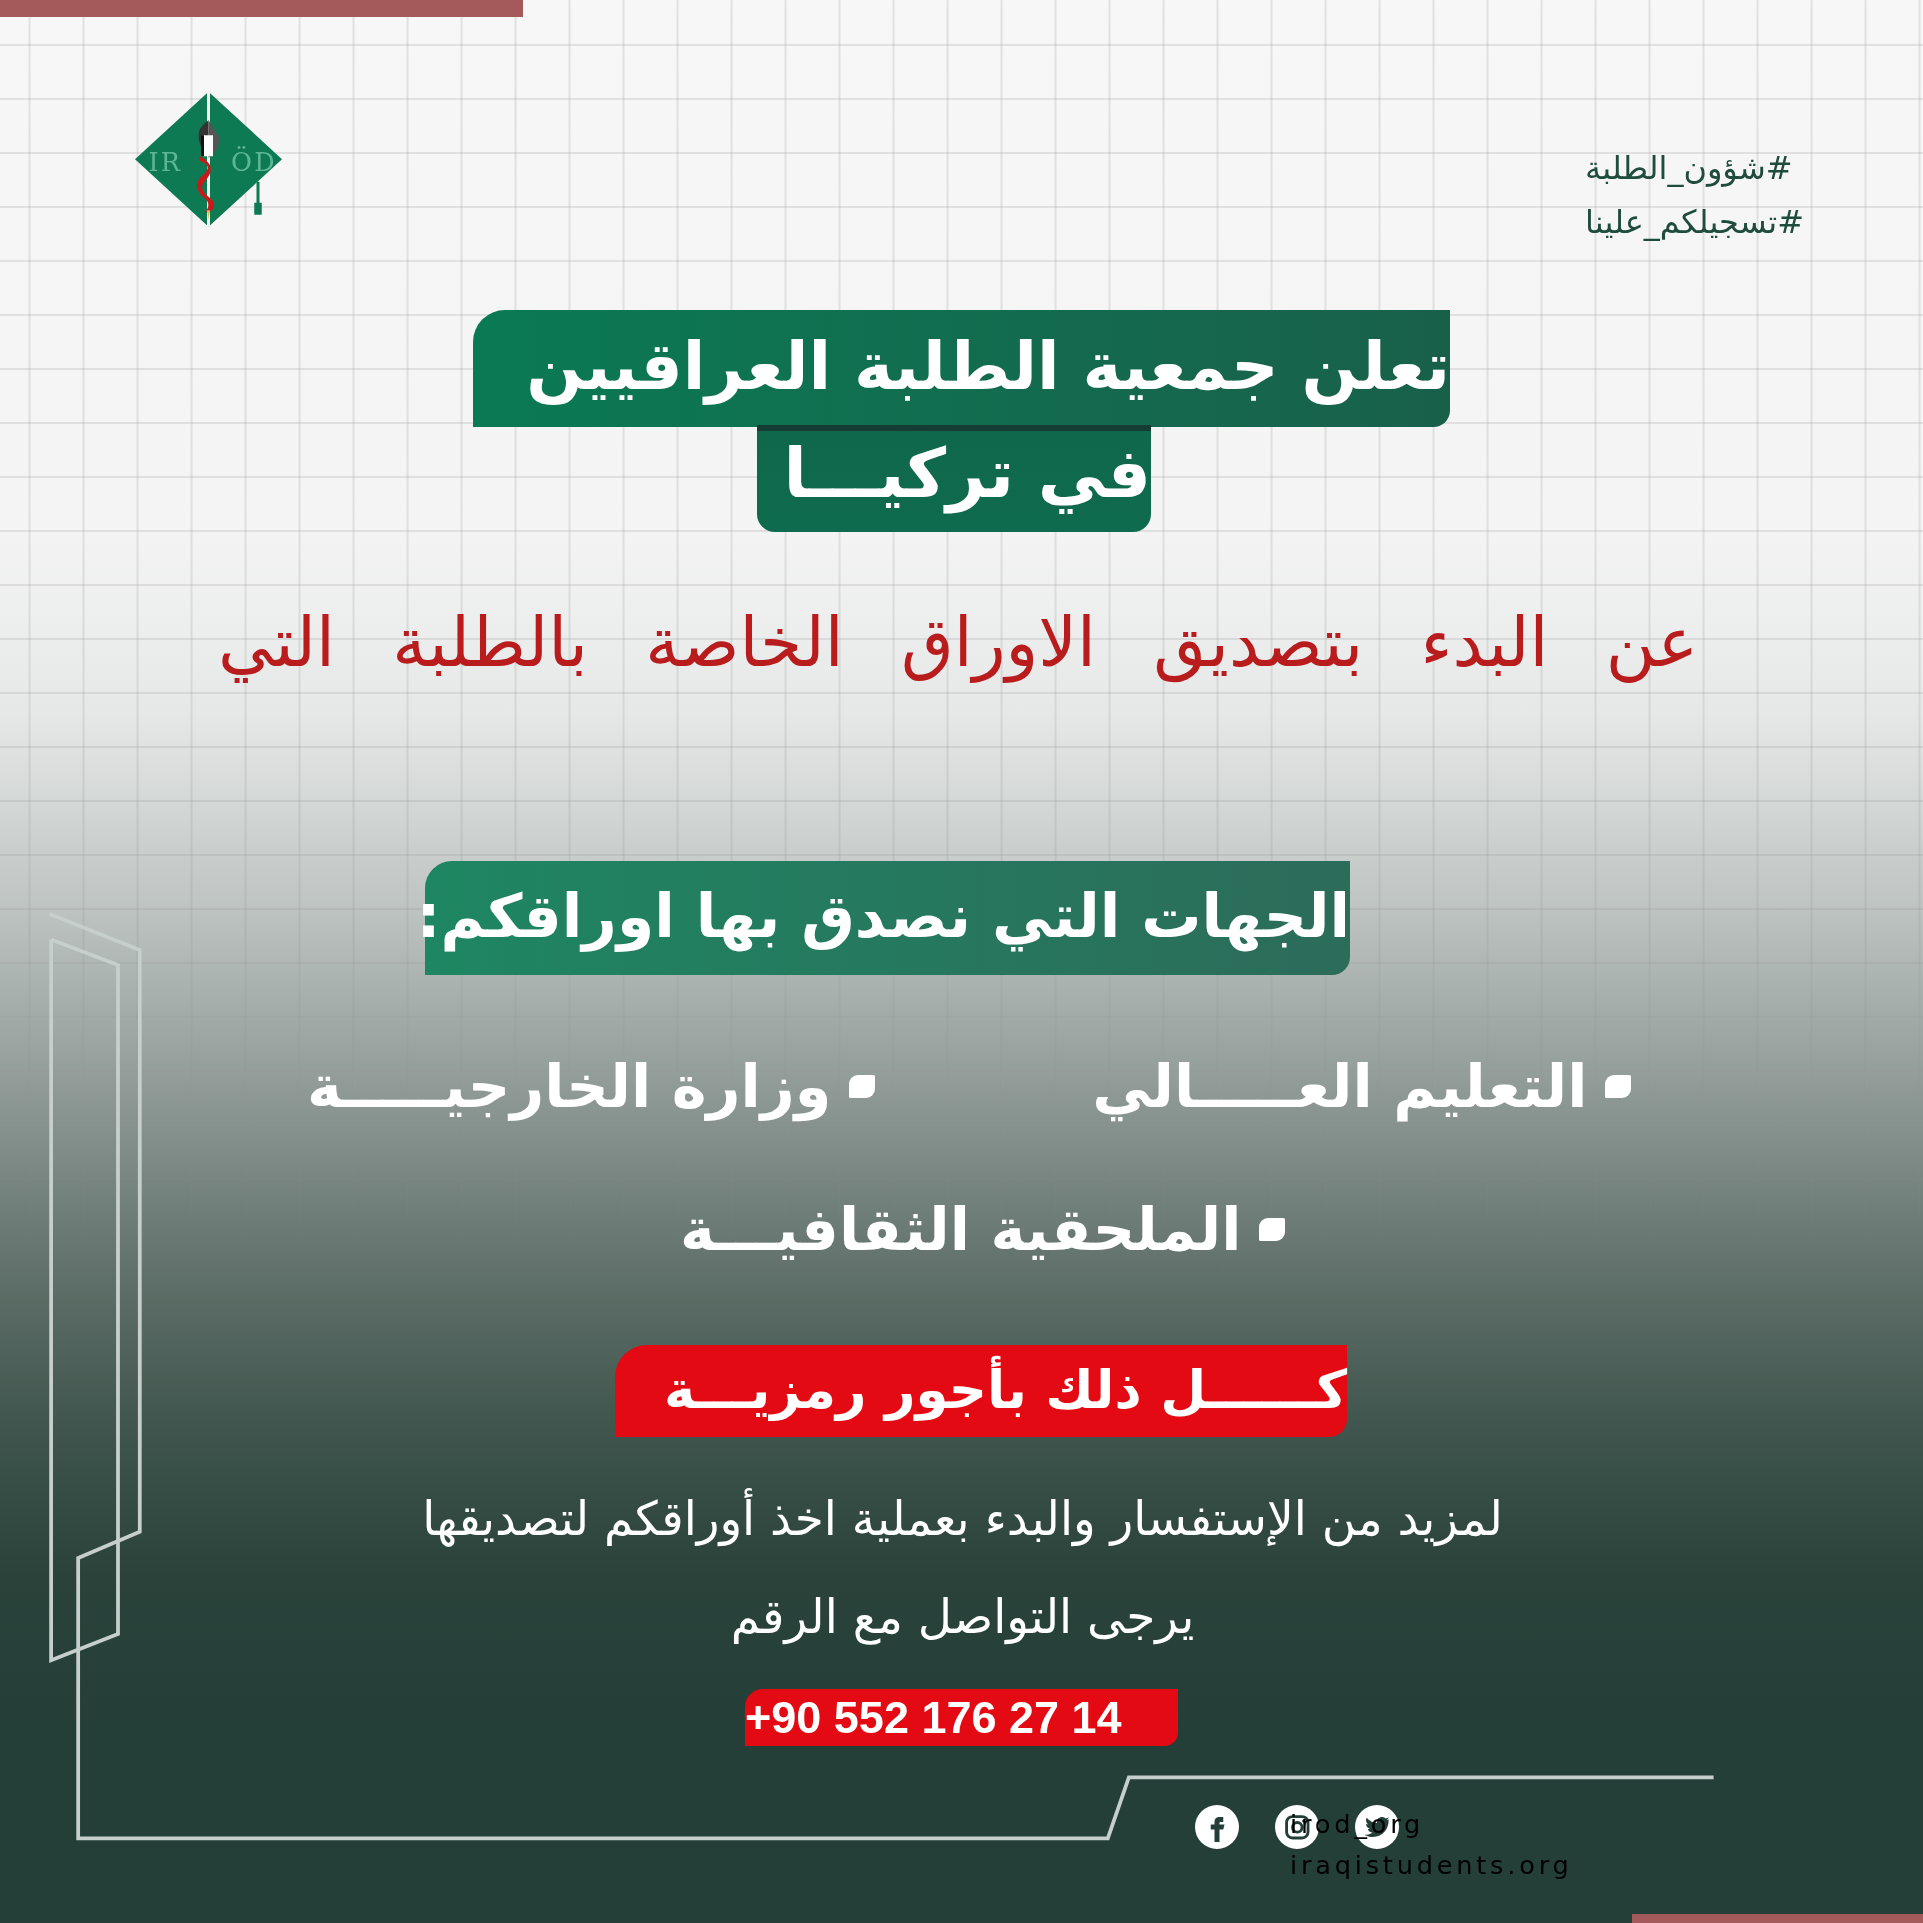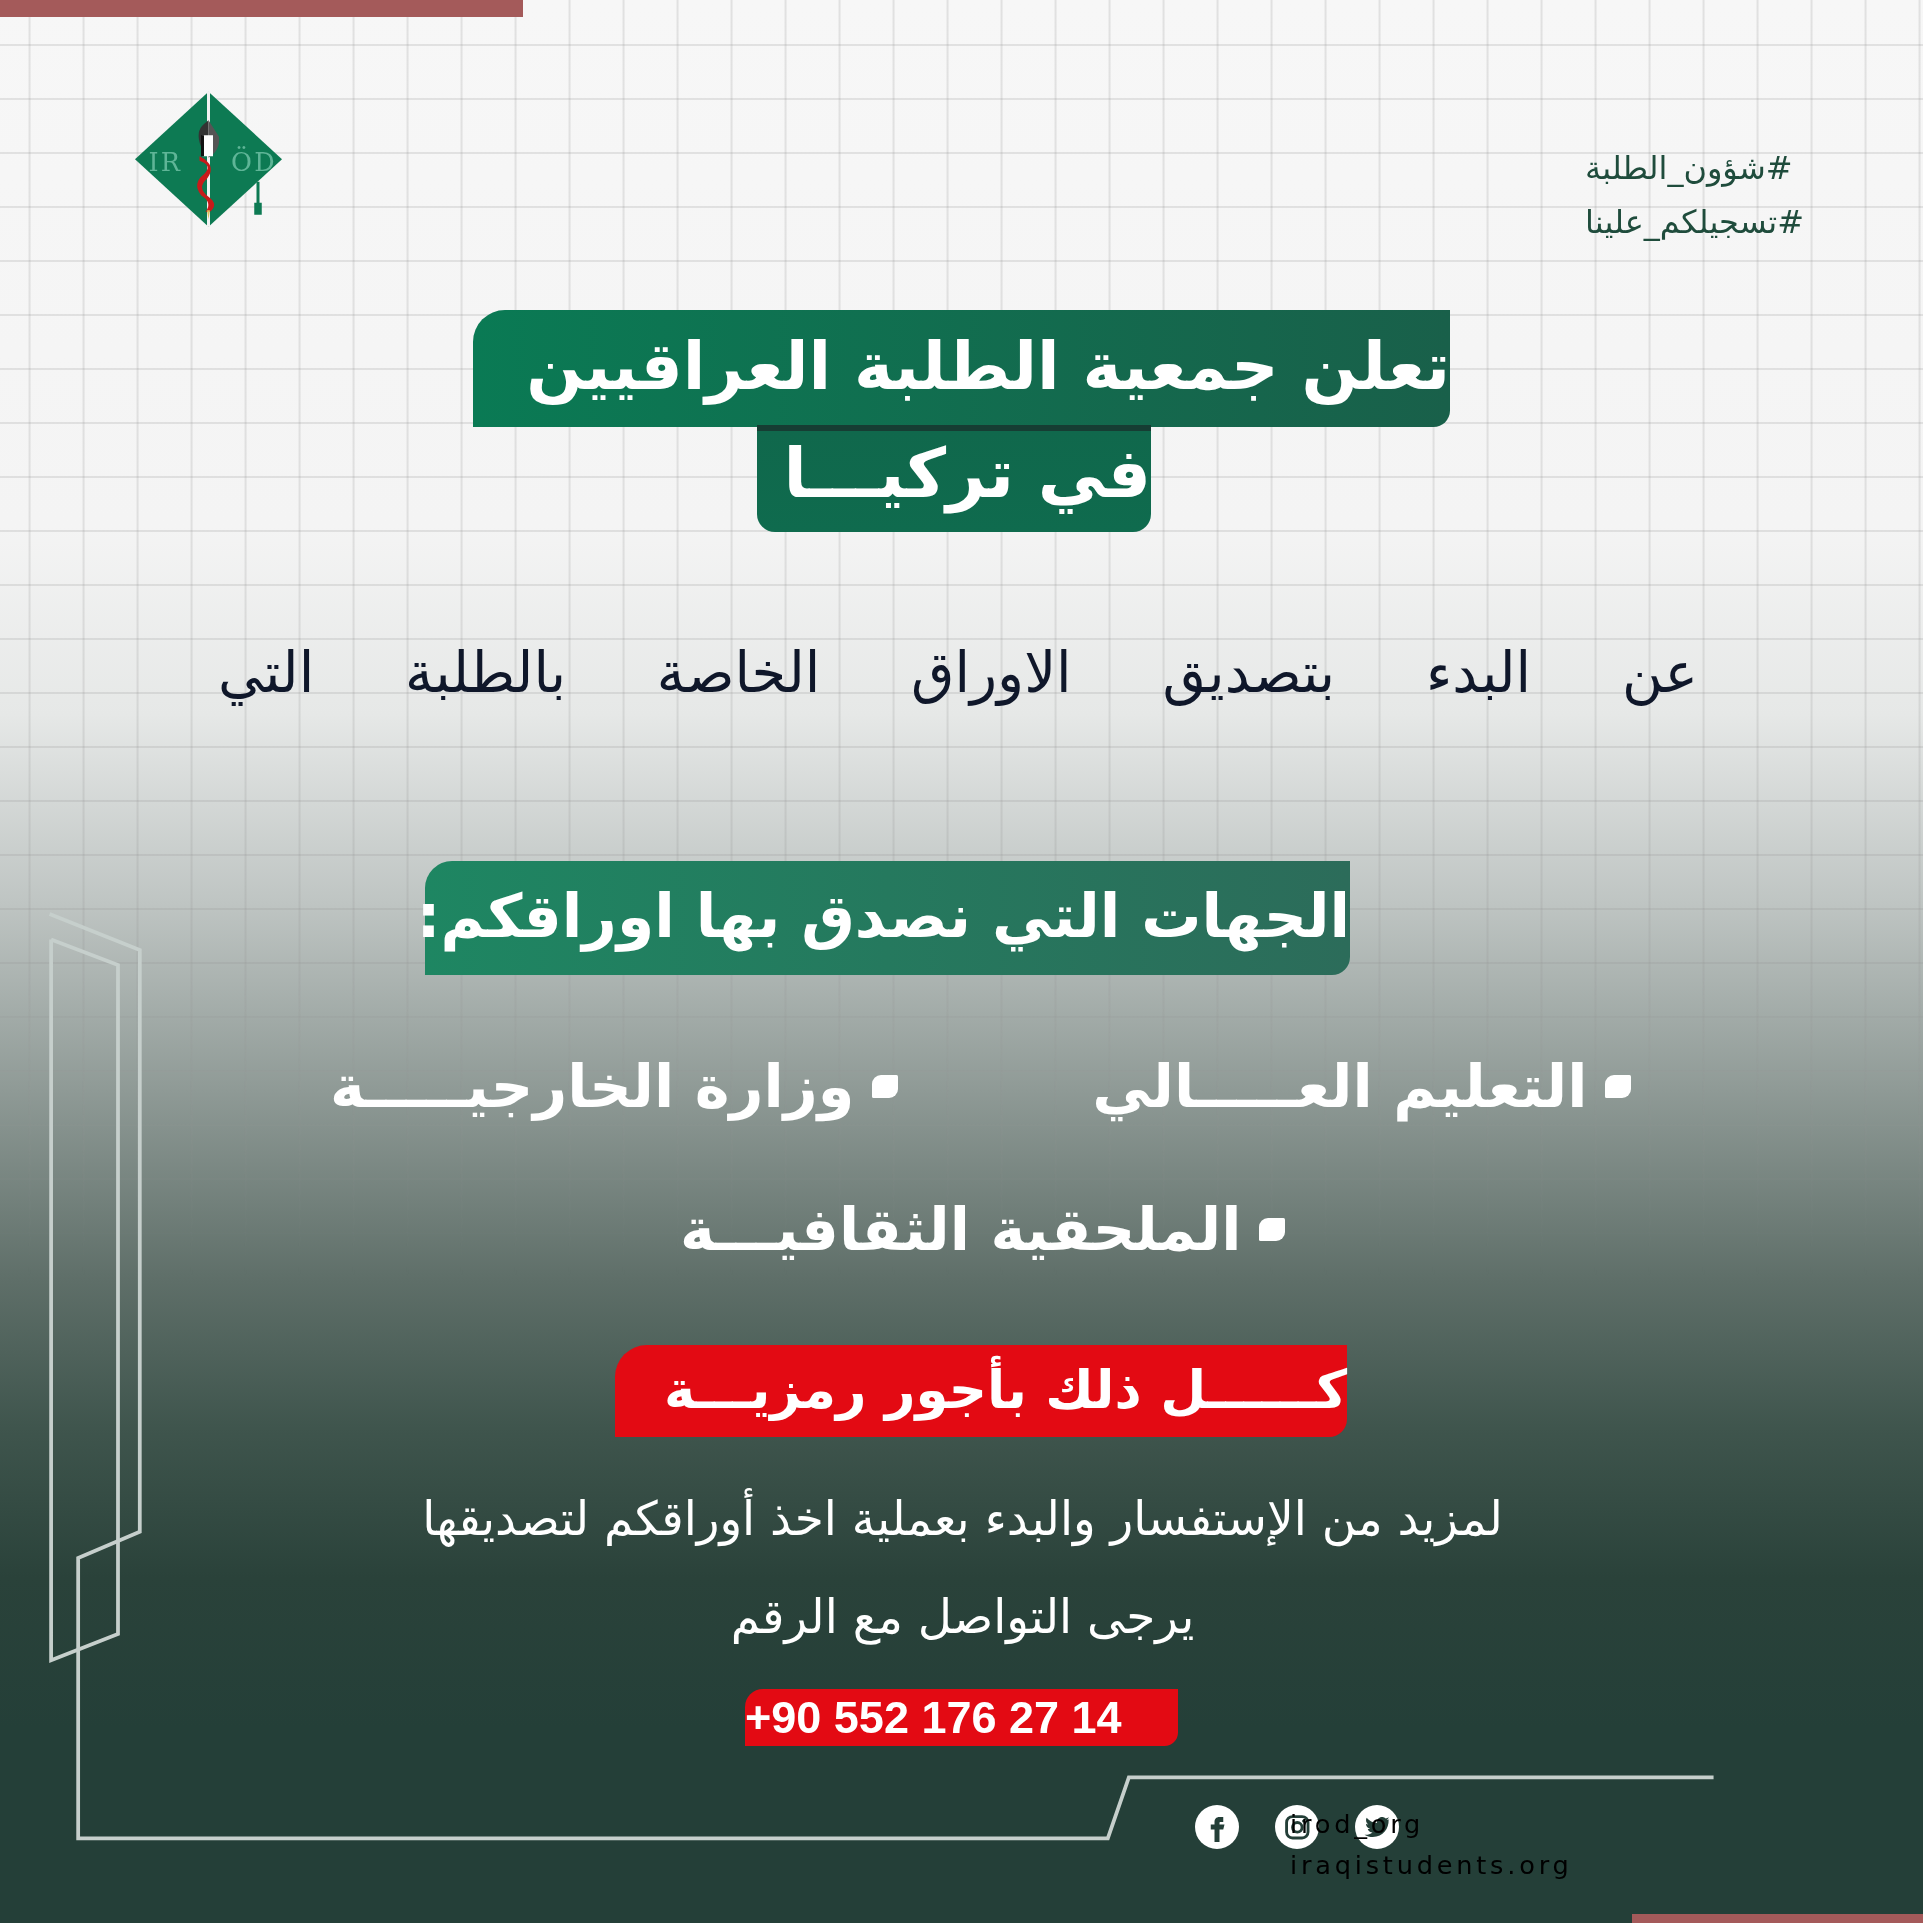--- a/index.html
+++ b/index.html
@@ -44,21 +44,21 @@
     }
     .title2 {
       left: 757px; top: 425px; width: 394px; height: 107px;
       background: linear-gradient(to bottom, #163d33 0, #163d33 6px, #10684c 6px, #0f6b4e 100%);
       border-radius: 0 0 18px 18px;
       font-size: 68px; line-height: 98px;
     }
     .intro {
       position: absolute; left: 218px; width: 1480px; top: 586px;
       direction: rtl; text-align: justify; text-align-last: justify;
-      color: #0f172a; font-size: 56px; line-height: 113px; margin-top: 30px;
+      color: #b91c1c; font-size: 68px; line-height: 113px;
     }
     .intro div { text-align: justify; text-align-last: justify; }
 
     .subhead {
       left: 425px; top: 861px; width: 925px; height: 114px;
       background: linear-gradient(to right, #1e8662, #2c6c5a);
       border-radius: 27px 0 18px 0;
       font-size: 60px; line-height: 111px;
     }
 
@@ -132,21 +132,21 @@
   <div>عن البدء بتصديق الاوراق الخاصة بالطلبة التي</div>
 </div>
 
 <div class="pill subhead">الجهات التي نصدق بها اوراقكم:</div>
 
 <div class="bullets">
   <div class="b-row" style="right: 293px; top: 1052px;">
     <span class="bullet-dot"></span>
     <span>التعليم العـــــالي</span>
   </div>
-  <div class="b-row" style="right: 1026px; top: 1052px;">
+  <div class="b-row" style="right: 1049px; top: 1052px;">
     <span class="bullet-dot"></span>
     <span>وزارة الخارجيـــــة</span>
   </div>
   <div class="b-row" style="right: 639px; top: 1195px;">
     <span class="bullet-dot"></span>
     <span>الملحقية الثقافيـــة</span>
   </div>
 </div>
 
 <div class="pill price">كــــــل ذلك بأجور رمزيـــة</div>

